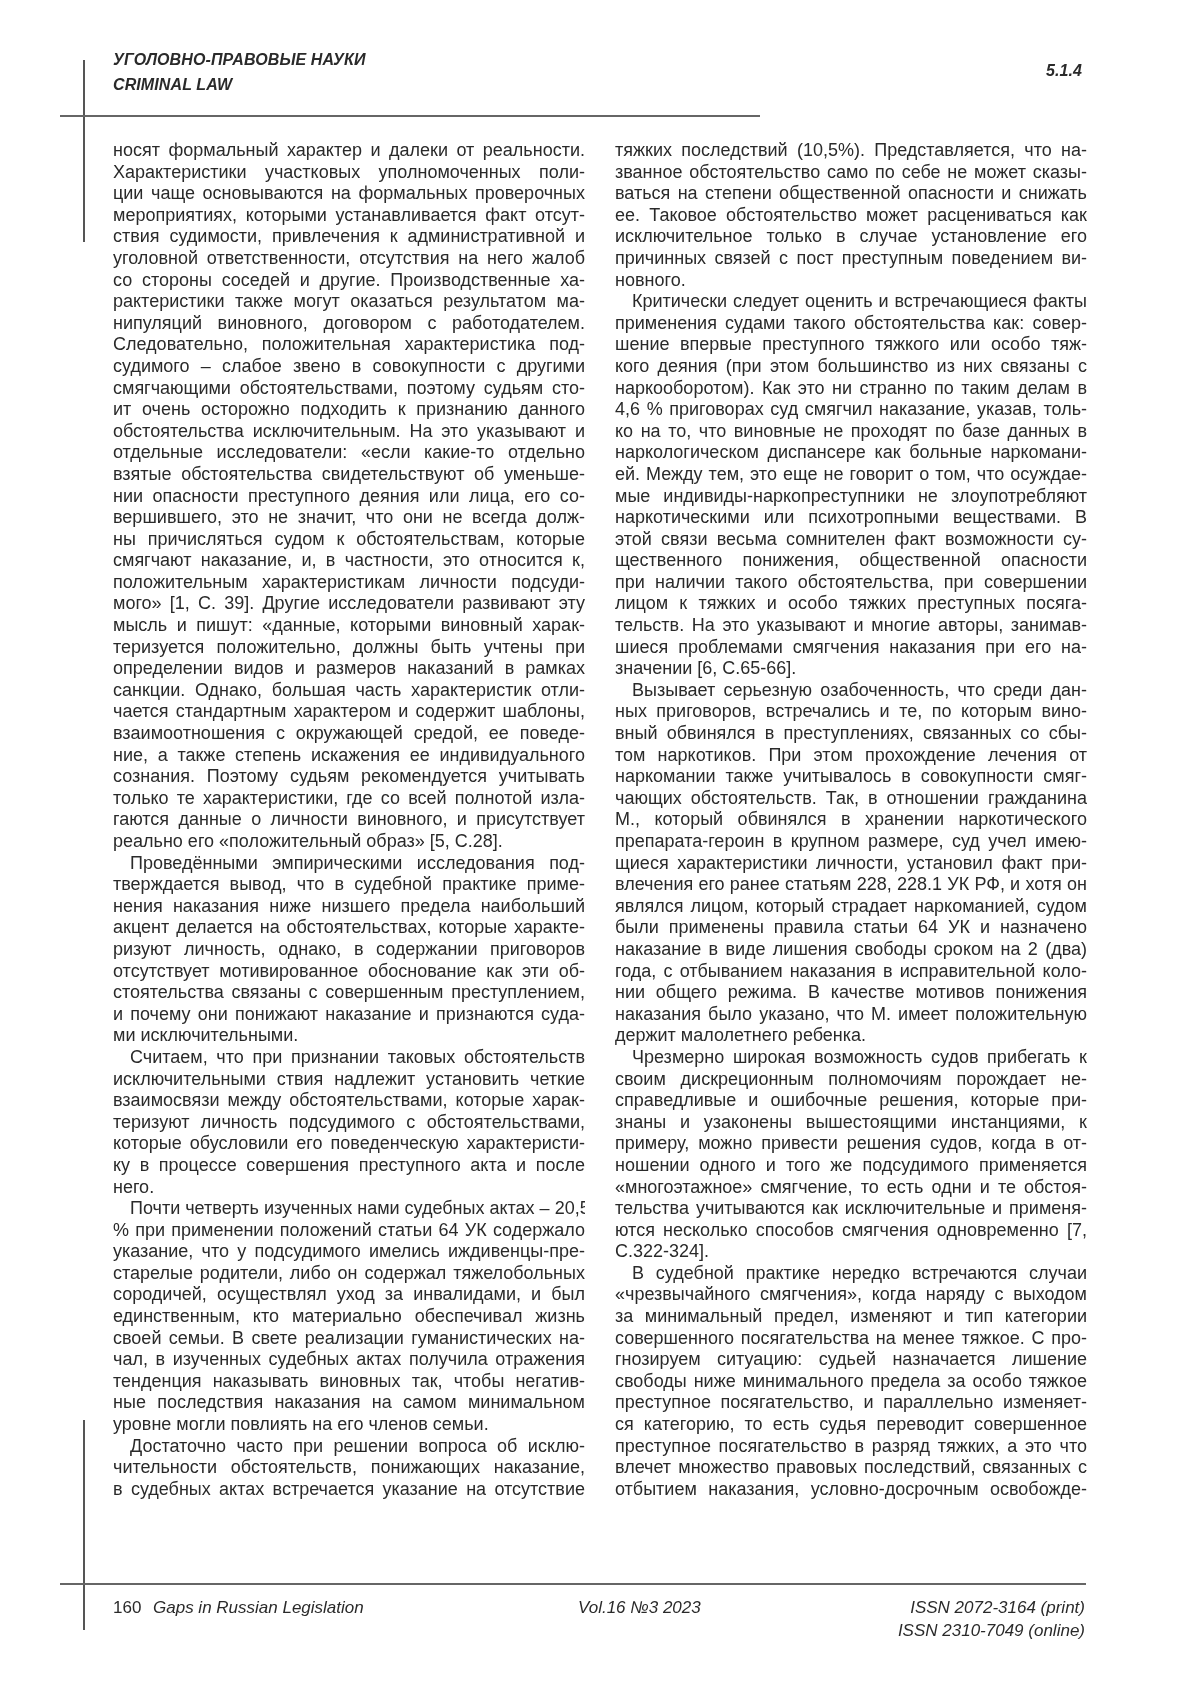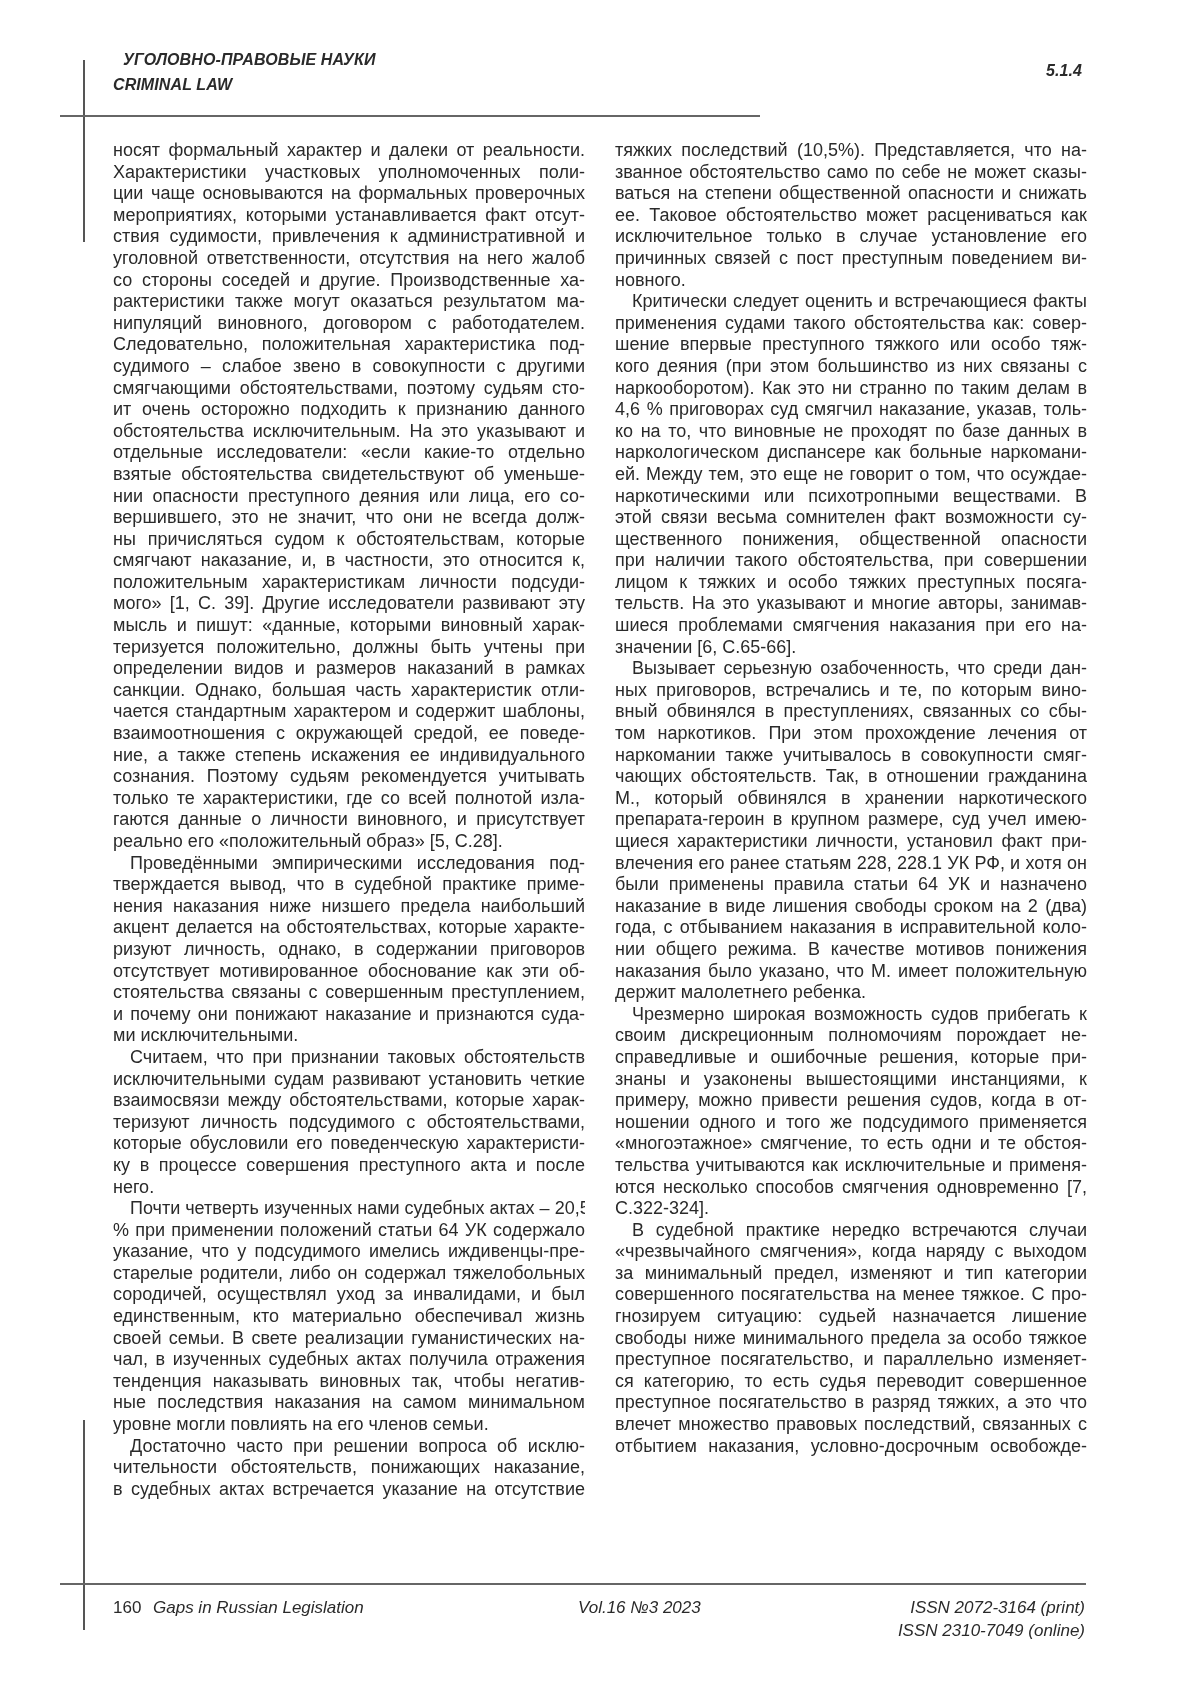--- a/index.html
+++ b/index.html
@@ -16,21 +16,21 @@
   .ftr i { font-style: italic; }
 </style>
 </head>
 <body>
 
 <div class="vline" style="left:83px; top:60px; height:182px;"></div>
 <div class="hline" style="left:60px; top:115px; width:700px;"></div>
 <div class="vline" style="left:83px; top:1420px; height:210px;"></div>
 <div class="hline" style="left:60px; top:1583px; width:1026px;"></div>
 
-<div class="hdr" style="left:113px; top:51px;margin-left:10px;">УГОЛОВНО-ПРАВОВЫЕ НАУКИ</div>
+<div class="hdr" style="left:113px; top:51px;">УГОЛОВНО-ПРАВОВЫЕ НАУКИ</div>
 <div class="hdr" style="left:113px; top:76px;">CRIMINAL LAW</div>
 <div class="hdr" style="left:1046px; top:62px;">5.1.4</div>
 
 <div class="col" id="col-left" style="left:113px;">
     <div class="ln">носят формальный характер и далеки от реальности.</div>
     <div class="ln">Характеристики участковых уполномоченных поли-</div>
     <div class="ln">ции чаще основываются на формальных проверочных</div>
     <div class="ln">мероприятиях, которыми устанавливается факт отсут-</div>
     <div class="ln">ствия судимости, привлечения к административной и</div>
     <div class="ln">уголовной ответственности, отсутствия на него жалоб</div>
@@ -64,21 +64,21 @@
     <div class="ln ind">Проведёнными эмпирическими исследования под-</div>
     <div class="ln">тверждается вывод, что в судебной практике приме-</div>
     <div class="ln">нения наказания ниже низшего предела наибольший</div>
     <div class="ln">акцент делается на обстоятельствах, которые характе-</div>
     <div class="ln">ризуют личность, однако, в содержании приговоров</div>
     <div class="ln">отсутствует мотивированное обоснование как эти об-</div>
     <div class="ln">стоятельства связаны с совершенным преступлением,</div>
     <div class="ln">и почему они понижают наказание и признаются суда-</div>
     <div class="ln last">ми исключительными.</div>
     <div class="ln ind">Считаем, что при признании таковых обстоятельств</div>
-    <div class="ln">исключительными судам развивают установить четкие</div>
+    <div class="ln">исключительными ствия надлежит установить четкие</div>
     <div class="ln">взаимосвязи между обстоятельствами, которые харак-</div>
     <div class="ln">теризуют личность подсудимого с обстоятельствами,</div>
     <div class="ln">которые обусловили его поведенческую характеристи-</div>
     <div class="ln">ку в процессе совершения преступного акта и после</div>
     <div class="ln last">него.</div>
     <div class="ln ind">Почти четверть изученных нами судебных актах – 20,5</div>
     <div class="ln">% при применении положений статьи 64 УК содержало</div>
     <div class="ln">указание, что у подсудимого имелись иждивенцы-пре-</div>
     <div class="ln">старелые родители, либо он содержал тяжелобольных</div>
     <div class="ln">сородичей, осуществлял уход за инвалидами, и был</div>
@@ -102,38 +102,40 @@
     <div class="ln last">новного.</div>
     <div class="ln ind">Критически следует оценить и встречающиеся факты</div>
     <div class="ln">применения судами такого обстоятельства как: совер-</div>
     <div class="ln">шение впервые преступного тяжкого или особо тяж-</div>
     <div class="ln">кого деяния (при этом большинство из них связаны с</div>
     <div class="ln">наркооборотом). Как это ни странно по таким делам в</div>
     <div class="ln">4,6 % приговорах суд смягчил наказание, указав, толь-</div>
     <div class="ln">ко на то, что виновные не проходят по базе данных в</div>
     <div class="ln">наркологическом диспансере как больные наркомани-</div>
     <div class="ln">ей. Между тем, это еще не говорит о том, что осуждае-</div>
+    <div class="ln">мые индивиды-наркопреступники не злоупотребляют</div>
     <div class="ln">наркотическими или психотропными веществами.  В</div>
     <div class="ln">этой связи весьма сомнителен факт возможности су-</div>
     <div class="ln">щественного понижения, общественной опасности</div>
     <div class="ln">при наличии такого обстоятельства, при совершении</div>
     <div class="ln">лицом к тяжких и особо тяжких преступных посяга-</div>
     <div class="ln">тельств. На это указывают и многие авторы, занимав-</div>
     <div class="ln">шиеся проблемами смягчения наказания при его на-</div>
     <div class="ln last">значении [6, С.65-66].</div>
     <div class="ln ind">Вызывает серьезную озабоченность, что среди дан-</div>
     <div class="ln">ных приговоров, встречались и те, по которым вино-</div>
     <div class="ln">вный обвинялся в преступлениях, связанных со сбы-</div>
     <div class="ln">том наркотиков. При этом прохождение лечения от</div>
     <div class="ln">наркомании также учитывалось в совокупности смяг-</div>
     <div class="ln">чающих обстоятельств.  Так, в отношении гражданина</div>
     <div class="ln">М., который обвинялся в хранении наркотического</div>
     <div class="ln">препарата-героин в крупном размере, суд учел имею-</div>
     <div class="ln">щиеся характеристики личности, установил факт при-</div>
     <div class="ln">влечения его ранее  статьям 228, 228.1 УК РФ, и хотя он</div>
+    <div class="ln">являлся лицом, который страдает наркоманией, судом</div>
     <div class="ln">были применены правила статьи 64 УК и назначено</div>
     <div class="ln">наказание в виде лишения свободы сроком на 2 (два)</div>
     <div class="ln">года, с отбыванием наказания в исправительной коло-</div>
     <div class="ln">нии общего режима. В качестве мотивов понижения</div>
     <div class="ln">наказания было указано, что М. имеет положительную</div>
     <div class="ln last">держит малолетнего ребенка.</div>
     <div class="ln ind">Чрезмерно широкая возможность судов прибегать к</div>
     <div class="ln">своим дискреционным полномочиям порождает не-</div>
     <div class="ln">справедливые и ошибочные решения, которые при-</div>
     <div class="ln">знаны и узаконены вышестоящими инстанциями, к</div>

